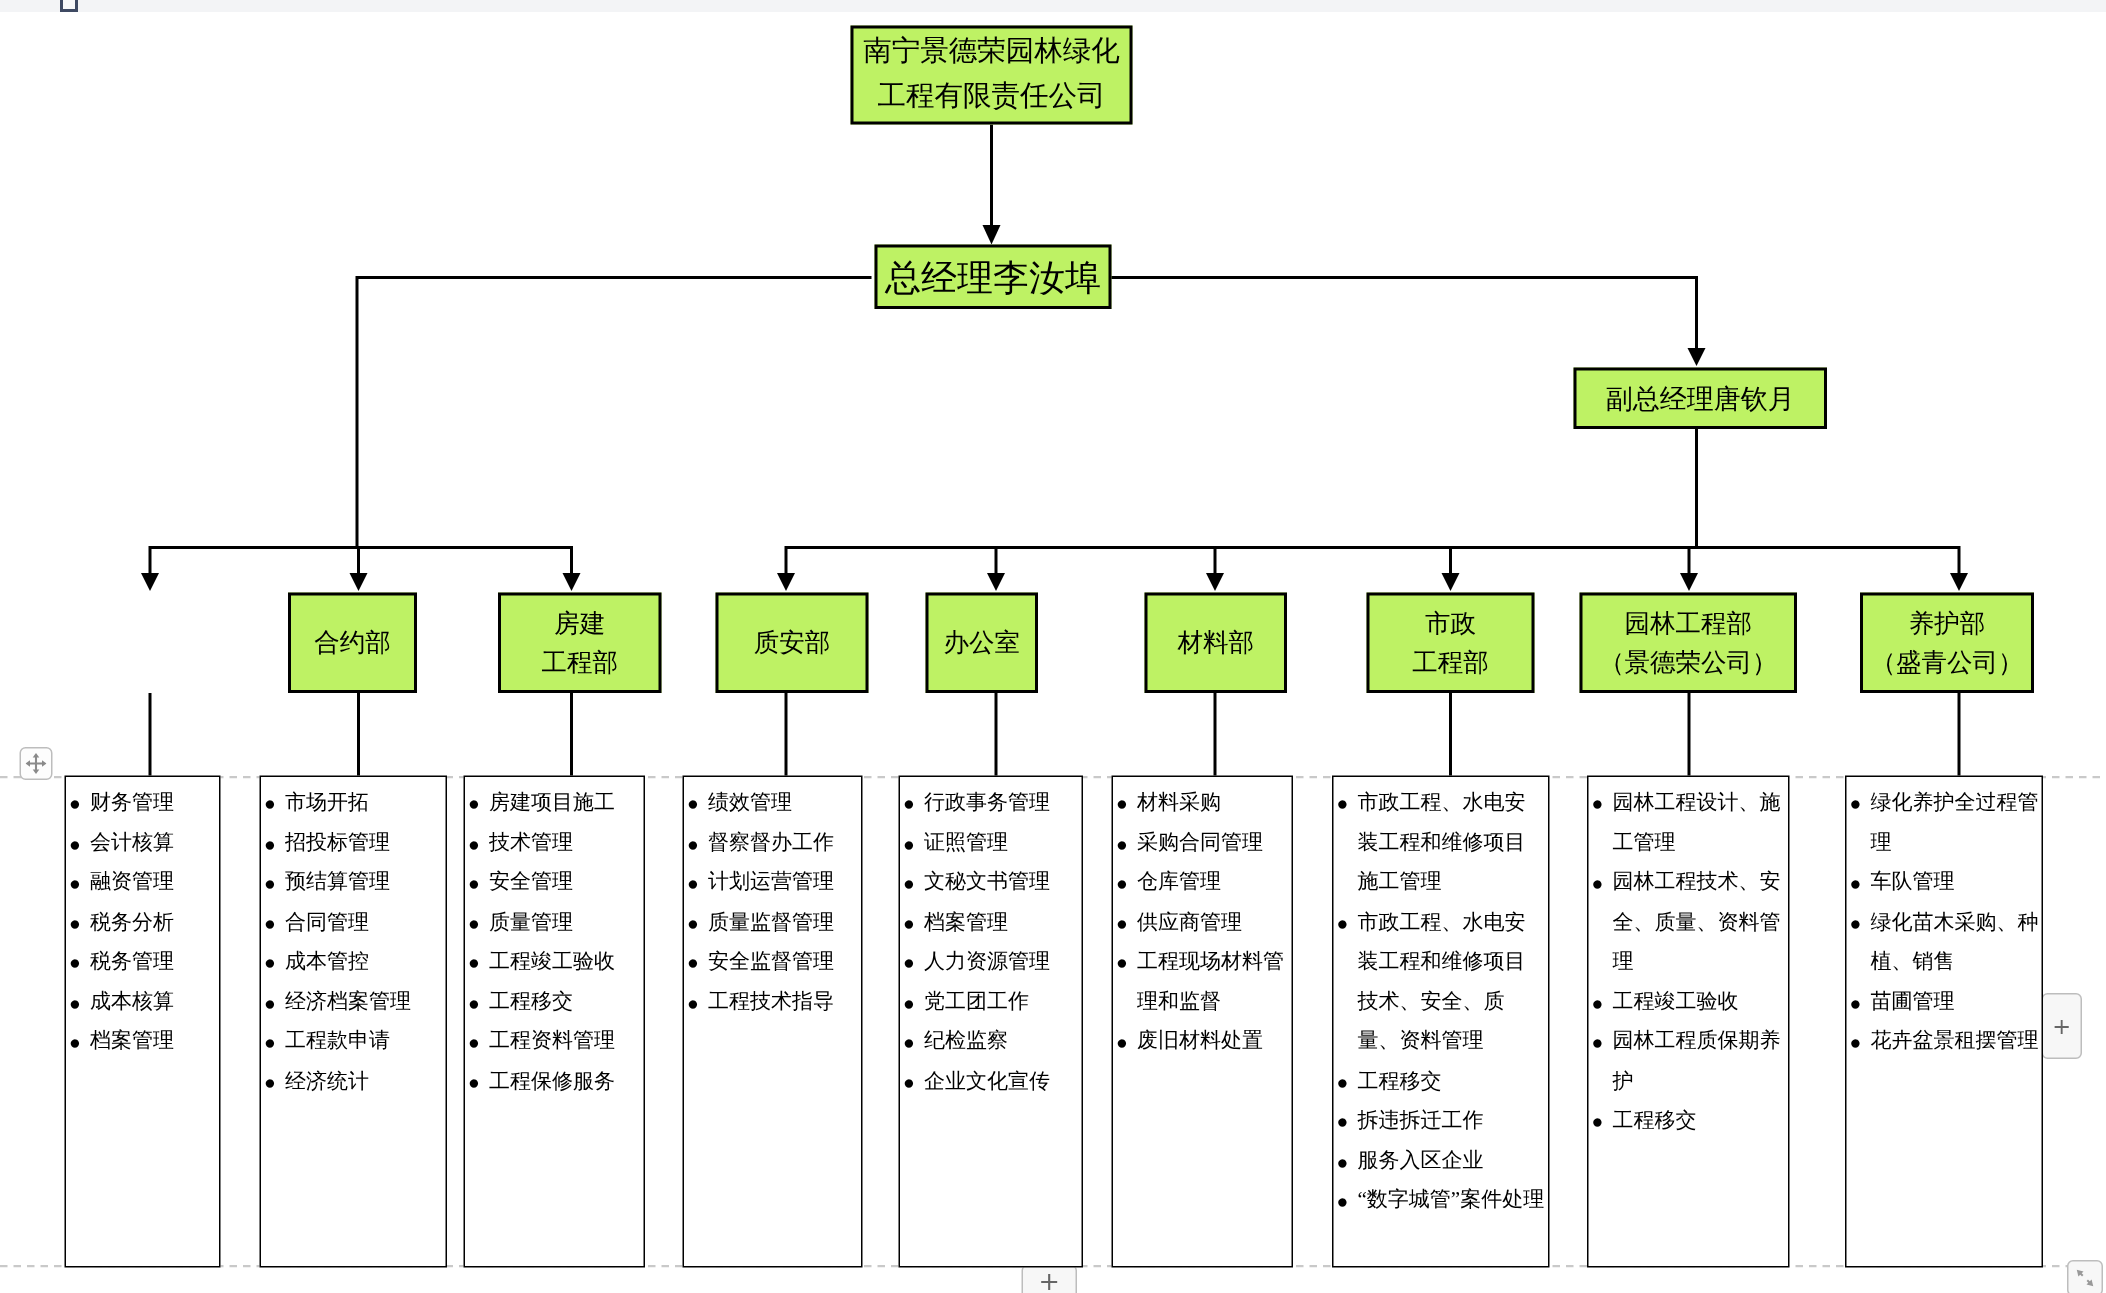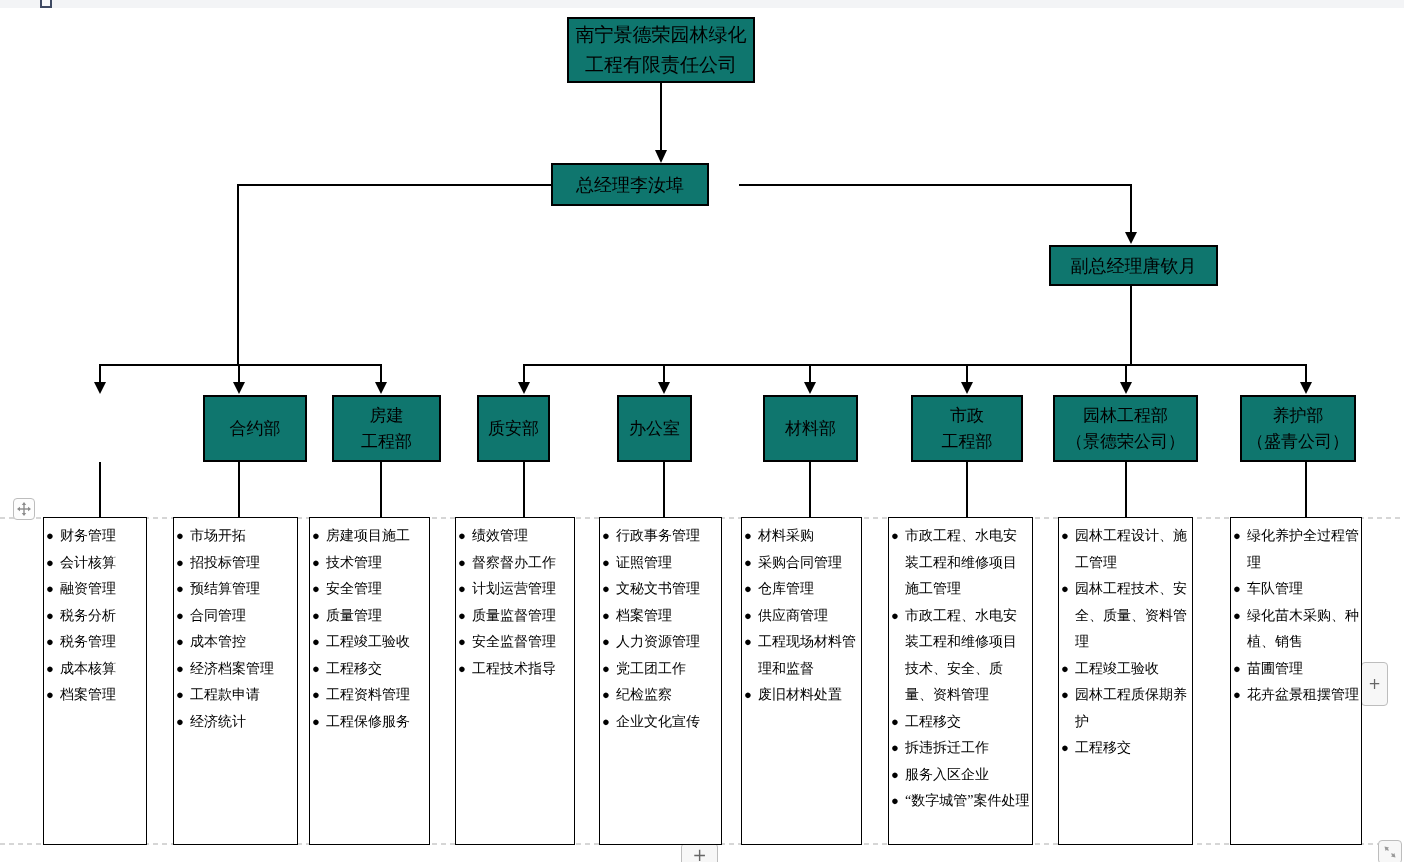--- a/index.html
+++ b/index.html
@@ -23,26 +23,26 @@
     position:absolute; border:1px solid #bdbdbd; border-radius:4px;
     background:#f7f7f7; display:flex; align-items:center; justify-content:center;
     color:#666; font-family:"DejaVu Sans",sans-serif;
   }
   #move-handle { left:13px; top:498px; width:22px; height:22px; background:#fdfdfd; }
   #plus-bottom { left:681px; top:843px; width:37px; height:24px; font-size:17px; }
   #plus-right  { left:1361px; top:662px; width:27px; height:44px; font-size:15px; }
   #resize-br   { left:1378px; top:840px; width:24px; height:24px; }
   
   .node {
-    position:absolute; border:2px solid #000; background:#0f766e;
+    position:absolute; border:2px solid #000; background:#bef264;
     display:flex; flex-direction:column; align-items:center; justify-content:center;
     text-align:center;
   }
   #root-box   { left:567px; top:17px;  width:188px; height:66px; font-size:19px; line-height:30px; }
-  #gm-box     { left:551px; top:163px; width:158px; height:43px; font-size:18px; }
+  #gm-box     { left:583px; top:163px; width:158px; height:43px; font-size:24px; }
   #deputy-box { left:1049px; top:245px; width:169px; height:41px; font-size:18px; }
   .dept-box   { top:395px; height:67px; font-size:17px; line-height:26px; }
   .dept-box span { display:block; }
   
   .duty-box {
     position:absolute; top:517px; height:328px;
     border:1.5px solid #000; background:#fff;
   }
   .duty-box ul {
     list-style:none; padding:5px 2px 0 2px;
@@ -164,29 +164,29 @@
   </div>
 
   <div id="gm-box" class="node">
     <span>总经理李汝埠</span>
   </div>
 
   <div id="deputy-box" class="node">
     <span>副总经理唐钦月</span>
   </div>
 
-  <div class="node dept-box" style="left:203px;width:104px">
+  <div class="node dept-box" style="left:192px;width:86px">
     <span>合约部</span>
     <span></span>
   </div>
   <div class="node dept-box" style="left:332px;width:109px">
     <span>房建</span>
     <span>工程部</span>
   </div>
-  <div class="node dept-box" style="left:477px;width:73px">
+  <div class="node dept-box" style="left:477px;width:102px">
     <span>质安部</span>
     <span></span>
   </div>
   <div class="node dept-box" style="left:617px;width:75px">
     <span>办公室</span>
     <span></span>
   </div>
   <div class="node dept-box" style="left:763px;width:95px">
     <span>材料部</span>
     <span></span>

